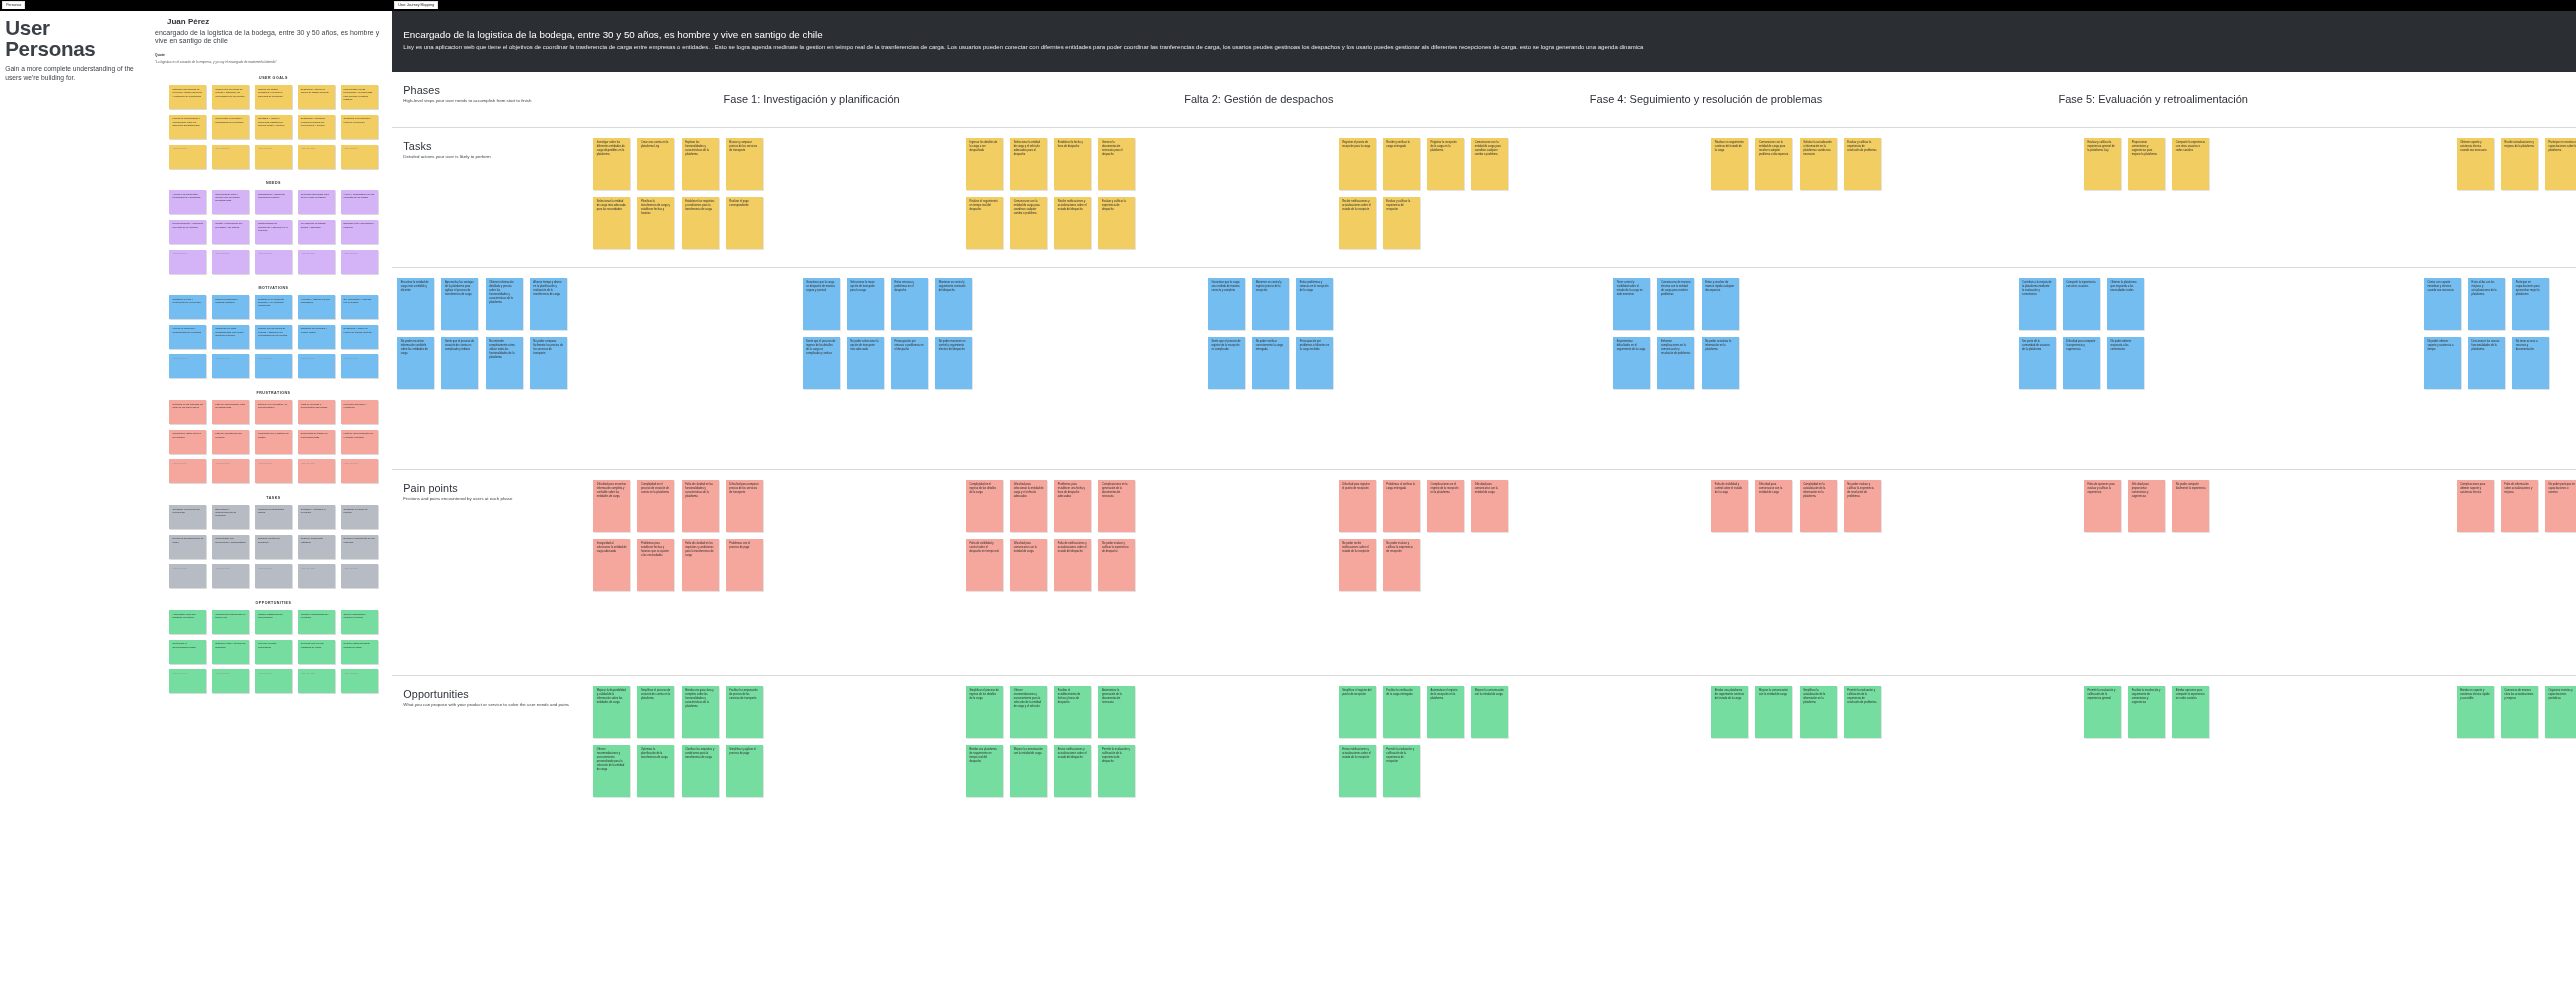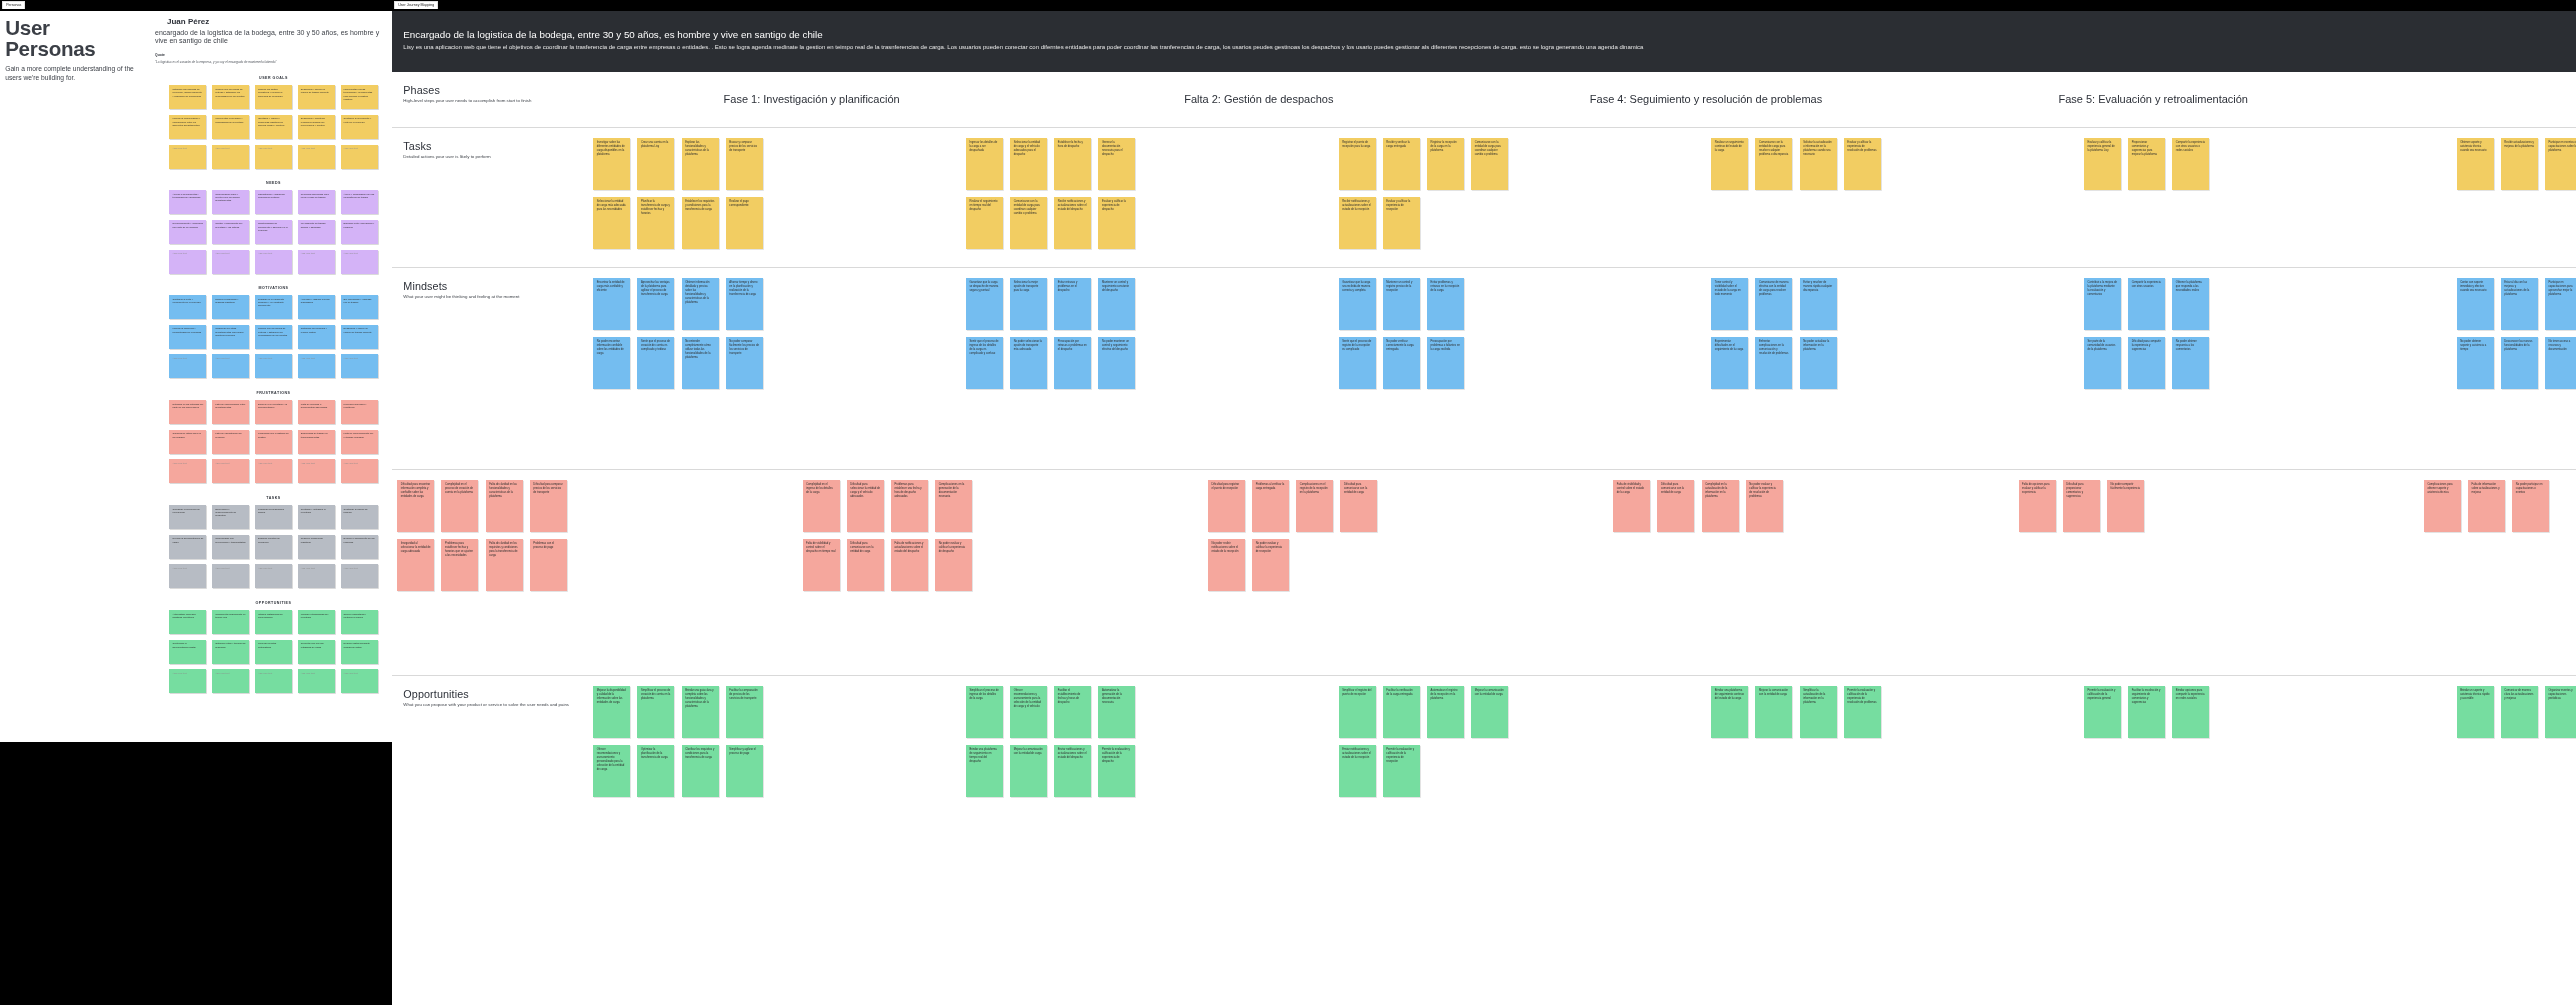--- a/index.html
+++ b/index.html
@@ -1,20 +1,20 @@
 <!DOCTYPE html>
 <html style="font-size:8.2px"><head>
 <meta charset="utf-8">
 <style>
   * { box-sizing: border-box; margin:0; padding:0; }
   html,body { width:2823px; height:1005px; background:#000; font-family:"Liberation Sans", sans-serif; overflow:hidden; }
 
   
   #personas-board{
-    position:absolute; left:0; top:0; width:392px; height:742px;
+    position:absolute; left:0; top:0; width:392px; height:1005px;
     background:#ef4444; overflow:hidden;
   }
   .board-tab{
     position:absolute; left:2.1px; top:1px; background:#ffffff;
     font-size:3.6px; color:#222; padding:1.5px 3.1px; line-height:1;
     border:0.5px solid #e2e2e2; border-bottom:none; z-index:20;
     white-space:nowrap;
   }
   #personas-board .tab-strip{
     position:absolute; left:0; top:0; width:100%; height:11.3px; background:#000;
@@ -333,24 +333,20 @@
                   <div class="card c-yellow">Obtener soporte y asistencia técnica cuando sea necesario</div>
                   <div class="card c-yellow">Recibir actualizaciones y mejoras de la plataforma</div>
                   <div class="card c-yellow">Participar en eventos o capacitaciones sobre la plataforma</div>
                 </div>
                 <div class="card-line"></div>
               </div>
             </div>
           </div>
         </div>
         <div class="jm-row mindsets-row">
-          <div class="jm-rowlabel">
-            <div class="rl-title">Mindsets</div>
-            <div class="rl-sub">What your user might be thinking and feeling at the moment</div>
-          </div>
           <div class="jm-phasecells">
             <div class="jm-phase">
               <div class="cards-wrap">
                 <div class="card-line">
                   <div class="card c-blue">Encontrar la entidad de carga más confiable y eficiente</div>
                   <div class="card c-blue">Aprovechar las ventajas de la plataforma para agilizar el proceso de transferencia de carga</div>
                   <div class="card c-blue">Obtener información detallada y precisa sobre las funcionalidades y caracteristicas de la plataforma</div>
                   <div class="card c-blue">Ahorrar tiempo y dinero en la planificación y realización de la transferencia de carga</div>
                 </div>
                 <div class="card-line">
@@ -429,20 +425,24 @@
                 <div class="card-line">
                   <div class="card c-blue">No poder obtener soporte y asistencia a tiempo</div>
                   <div class="card c-blue">Desconocer las nuevas funcionalidades de la plataforma</div>
                   <div class="card c-blue">No tener acceso a recursos y documentación</div>
                 </div>
               </div>
             </div>
           </div>
         </div>
         <div class="jm-row pains-row">
+          <div class="jm-rowlabel">
+            <div class="rl-title">Pain points</div>
+            <div class="rl-sub">Frictions and pains encountered by users at each phase</div>
+          </div>
           <div class="jm-phasecells">
             <div class="jm-phase">
               <div class="cards-wrap">
                 <div class="card-line">
                   <div class="card c-red">Dificultad para encontrar información completa y confiable sobre las entidades de carga</div>
                   <div class="card c-red">Complejidad en el proceso de creación de cuenta en la plataforma</div>
                   <div class="card c-red">Falta de claridad en las funcionalidades y caracteristicas de la plataforma</div>
                   <div class="card c-red">Dificultad para comparar precios de los servicios de transporte</div>
                 </div>
                 <div class="card-line">

